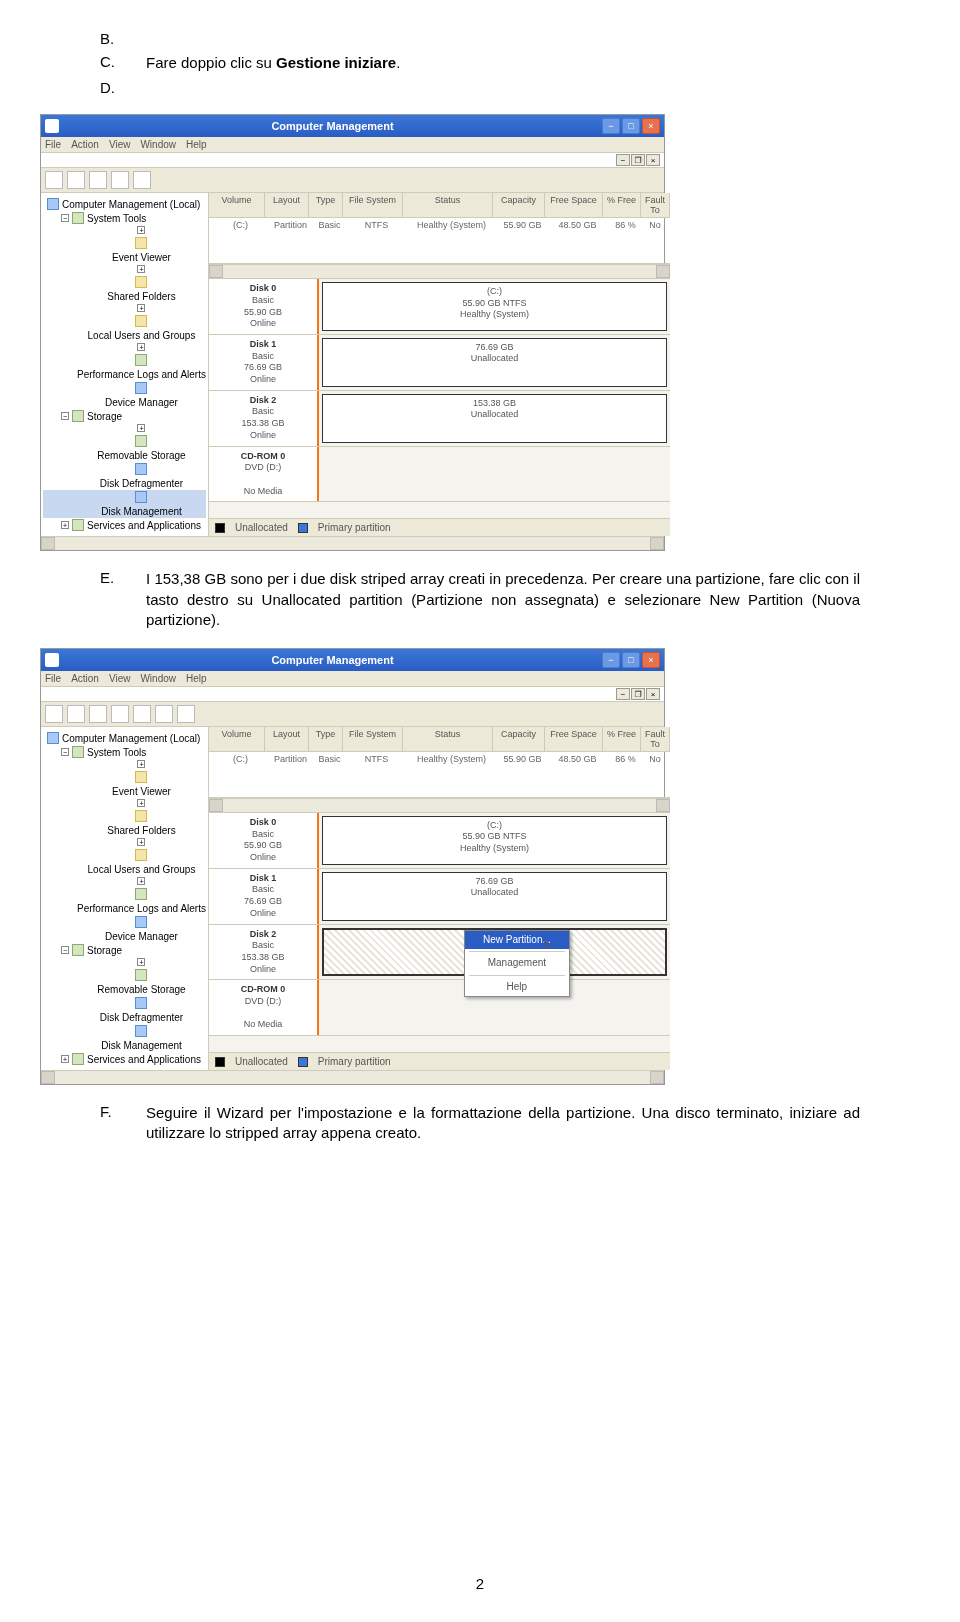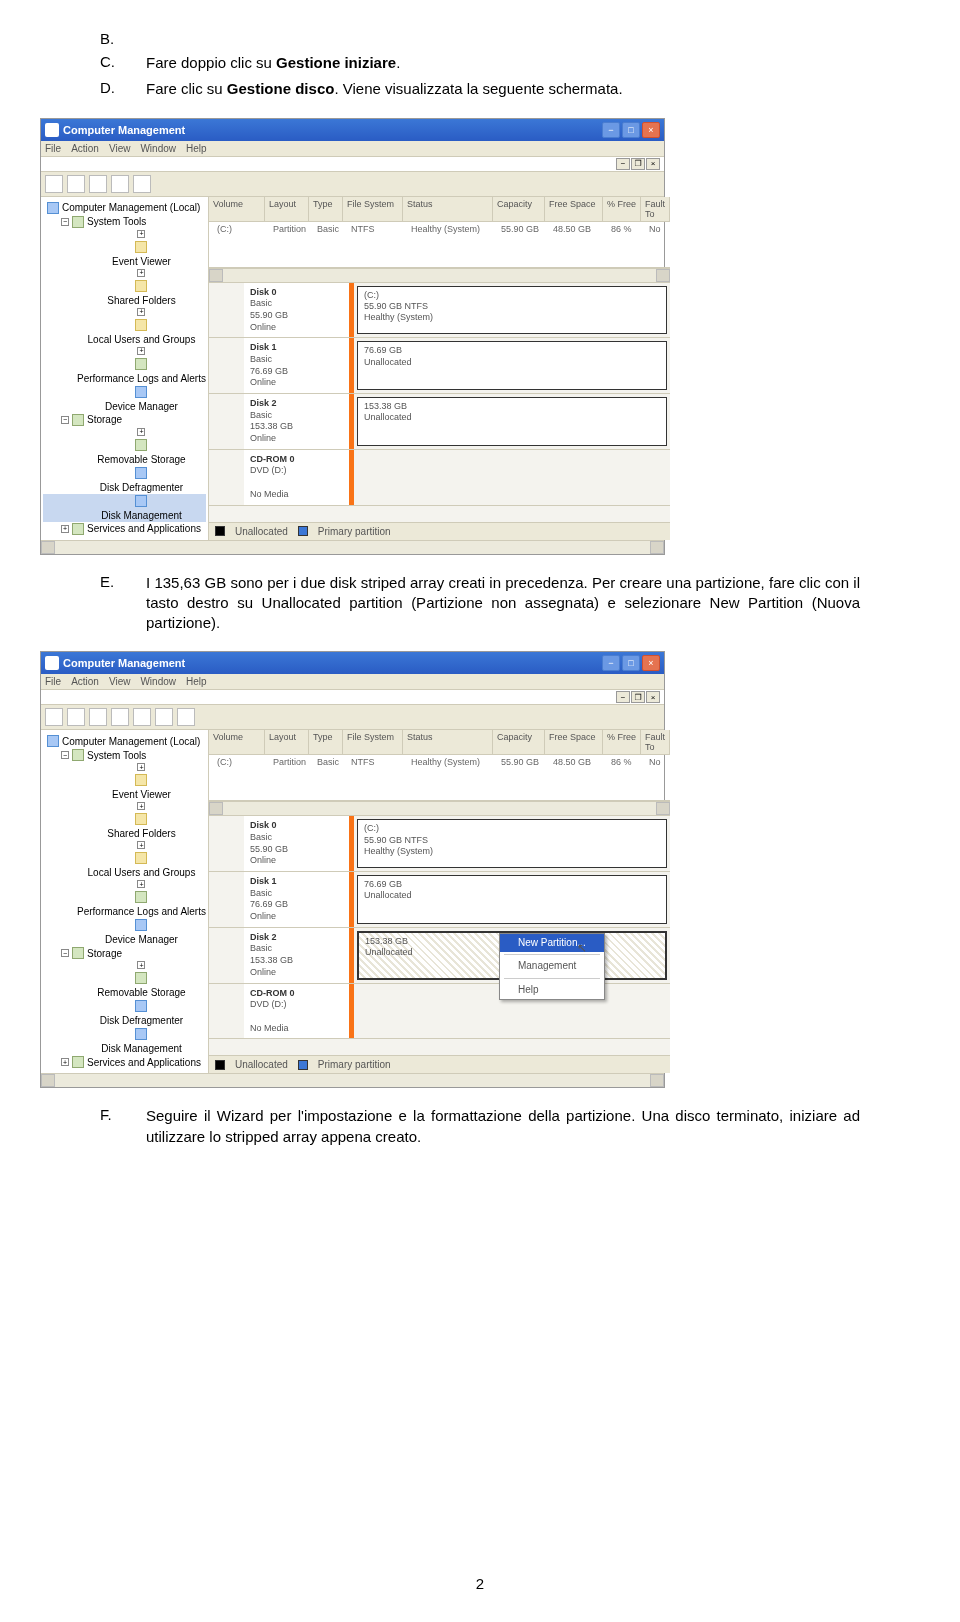--- a/index.html
+++ b/index.html
@@ -16,20 +16,21 @@
   .list-marker { font-size: 15px; min-width: 20px; }
   .list-text { font-size: 15px; line-height: 1.35; text-align: justify; }
   .bold { font-weight: bold; }
   .screenshot {
     margin: 18px 0 18px -60px;
     border: 1px solid #999;
     width: 625px;
     font-family: Tahoma, Arial, sans-serif;
     font-size: 10px;
     color: #000;
+    text-align: center;
   }
   .titlebar {
     background: linear-gradient(to bottom, #3b77d6, #2a5cc4);
     color: #fff;
     display: flex;
     align-items: center;
     padding: 3px 4px;
     font-size: 11px;
   }
   .titlebar .icon { width: 14px; height: 14px; background: #fff; margin-right: 4px; border-radius: 2px; display:inline-block; }
@@ -57,21 +58,21 @@
   .vol-header { display:flex; background:#ece9d8; border-bottom:1px solid #cfcbb8; }
   .vol-header span { padding:2px 4px; border-right:1px solid #cfcbb8; font-size:9px; color:#555; }
   .vol-row { display:flex; padding:2px 4px; gap:0; color:#666; }
   .vol-row span { padding:0 4px; border-right:1px solid transparent; font-size:9px; }
   .vol-area { height:46px; border-bottom:1px solid #cfcbb8; }
   .disk-map { flex:1; background:#f4f3ee; border-top:1px solid #cfcbb8; padding:0; }
   .disk-scroll-top { height:14px; background:#e8e5d8; border-bottom:1px solid #cfcbb8; display:flex; }
   .disk-scroll-top .lbtn, .disk-scroll-top .rbtn { width:14px; background:#d8d5c8; border:1px solid #bbb; }
   .disk-scroll-top .track { flex:1; background:#eceadc; }
   .disk-row { display:flex; border-bottom:1px solid #cfcbb8; min-height:44px; }
-  .disk-label { width:110px; padding:4px 6px; background:#fff; border-right:5px solid #f97316; color:#555; font-size:9px; line-height:1.3;margin-left:35px; }
+  .disk-label { width:110px; padding:4px 6px; background:#fff; border-right:2px solid #f97316; color:#555; font-size:9px; line-height:1.3; }
   .disk-label .dtitle { font-weight:bold; color:#333; }
   .disk-part { flex:1; margin:3px; border:1px solid #333; background:#fff; padding:3px 6px; font-size:9px; color:#555; line-height:1.25; position:relative; }
   .disk-part.sel { background:repeating-linear-gradient(45deg,#fff,#fff 3px,#e8e5d8 3px,#e8e5d8 5px); border:2px solid #333; }
   .disk-part .ptext { position:relative; z-index:1; }
   .context-menu { position:absolute; top:0; left:140px; background:#fff; border:1px solid #888; box-shadow:2px 2px 3px rgba(0,0,0,0.3); font-size:10px; color:#555; z-index:2; }
   .context-menu div { padding:3px 18px 3px 18px; white-space:nowrap; }
   .context-menu div.sel { background:#2a5cc4; color:#fff; }
   .context-menu hr { margin:2px 4px; border:none; border-top:1px solid #ccc; }
   .cursor { position:absolute; left:218px; top:8px; font-size:12px; z-index:3; }
   .status-legend { background:#ece9d8; padding:3px 6px; display:flex; gap:10px; color:#555; border-top:1px solid #cfcbb8; align-items:center; }
@@ -92,23 +93,20 @@
 
 <div class="list-item">
   <span class="list-marker">C.</span>
   <span class="list-text">
     <span>Fare doppio clic su </span><span class="bold">Gestione iniziare</span><span>.</span>
   </span>
 </div>
 
 <div class="list-item">
   <span class="list-marker">D.</span>
-  <span class="list-text">
-    <span>Fare clic su </span><span class="bold">Gestione disco</span><span>. Viene visualizzata la seguente schermata.</span>
-  </span>
 </div>
 
 <div class="screenshot">
   <div class="titlebar">
     <span class="icon"></span>
     <span class="title">Computer Management</span>
     <div class="win-btns">
       <span class="win-btn">−</span>
       <span class="win-btn">□</span>
       <span class="win-btn close">×</span>
@@ -264,21 +262,21 @@
   </div>
   <div class="bottom-scroll">
       <span class="lbtn"></span>
       <span class="track"></span>
       <span class="rbtn"></span>
     </div>
 </div>
 
 <div class="list-item">
   <span class="list-marker">E.</span>
-  <span class="list-text">I 135,63 GB sono per i due disk striped array creati in precedenza. Per creare una partizione, fare clic con il tasto destro su Unallocated partition (Partizione non assegnata) e selezionare New Partition (Nuova partizione).</span>
+  <span class="list-text">I 153,38 GB sono per i due disk striped array creati in precedenza. Per creare una partizione, fare clic con il tasto destro su Unallocated partition (Partizione non assegnata) e selezionare New Partition (Nuova partizione).</span>
 </div>
 
 <div class="screenshot">
   <div class="titlebar">
     <span class="icon"></span>
     <span class="title">Computer Management</span>
     <div class="win-btns">
       <span class="win-btn">−</span>
       <span class="win-btn">□</span>
       <span class="win-btn close">×</span>

